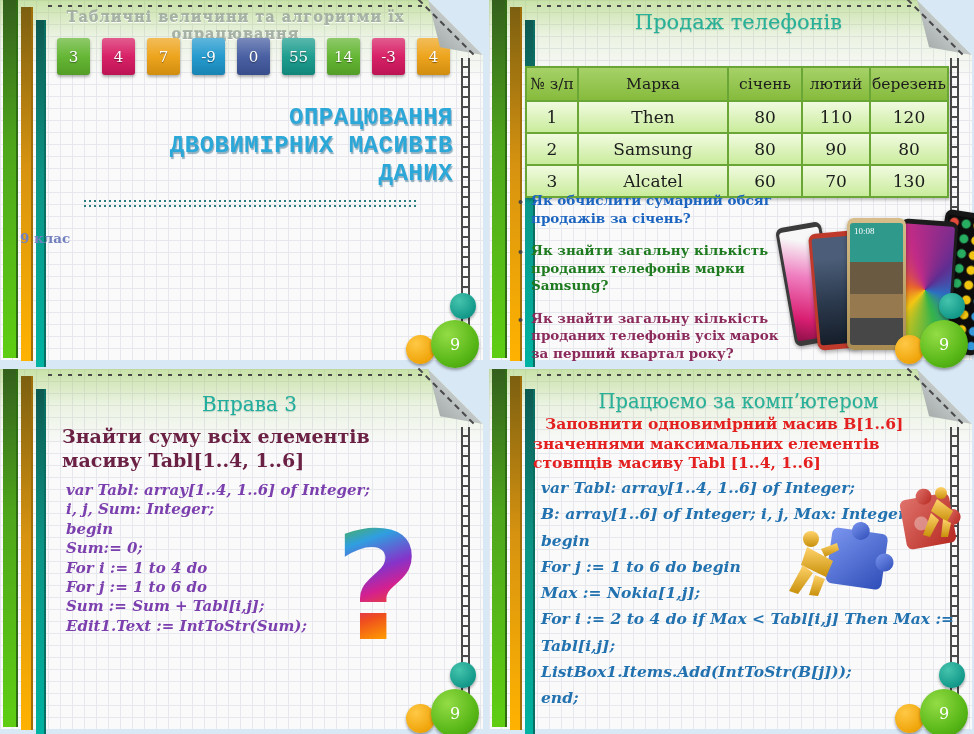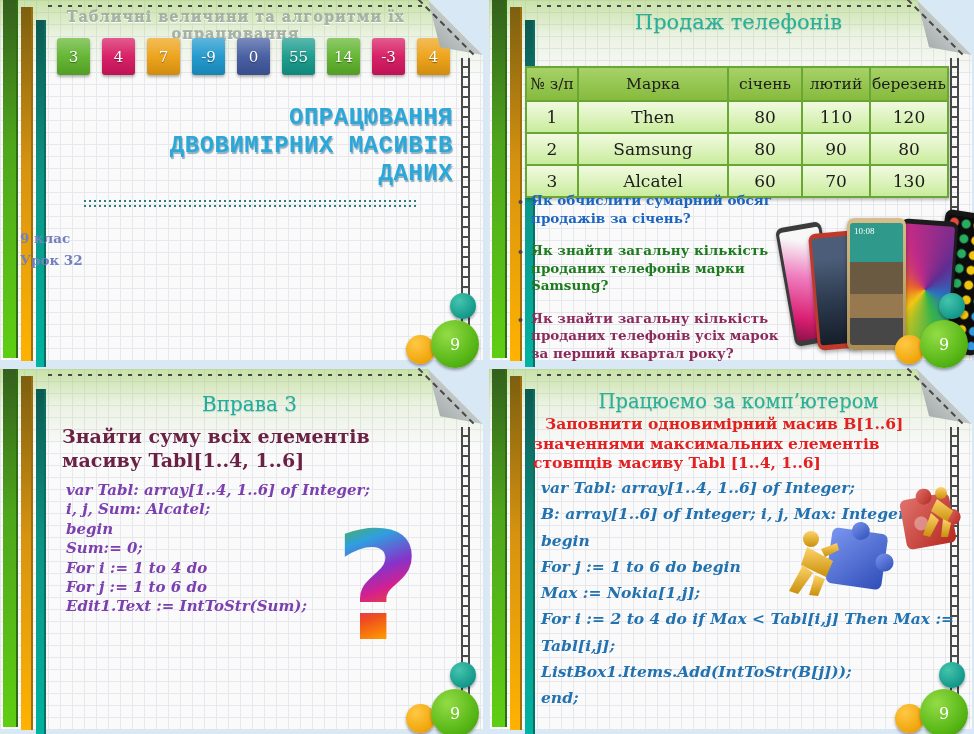--- a/index.html
+++ b/index.html
@@ -136,21 +136,20 @@
     <span class="numbox" style="background-color: rgb(214, 22, 95);">-3</span>
     <span class="numbox" style="background-color: rgb(237, 160, 18);">4</span>
   </div>
   <div class="s1-title">
     <div>ОПРАЦЮВАННЯ</div>
     <div>ДВОВИМІРНИХ МАСИВІВ</div>
     <div>ДАНИХ</div>
   </div>
   <div class="divider"></div>
   <div class="s1-meta s1-grade">9 клас</div>
-  <div class="s1-meta s1-lesson">Урок 32</div>
   <div class="fold-flap"></div>
   <div class="fold-bg"></div>
   <div class="fold-line"></div>
   <div class="circ ct"></div>
   <div class="circ co"></div>
   <div class="circ cg">9</div>
 </div>
 
 <div class="slide" id="s2">
   <div class="band"></div>
@@ -239,25 +238,26 @@
   <div class="band"></div>
   <div class="bar green"></div>
   <div class="bar orange"></div>
   <div class="bar teal"></div>
   <div class="stitch-top"></div>
   <div class="stitch-right"></div>
   <div class="slide-title">Вправа 3</div>
   <div class="s3-task">Знайти суму всіх елементів масиву Tabl[1..4, 1..6]</div>
   <div class="s3-code">
     <div>var Tabl: array[1..4, 1..6] of Integer;</div>
-    <div>i, j, Sum: Alcatel;</div>
+    <div>i, j, Sum: Integer;</div>
     <div>begin</div>
     <div>Sum:= 0;</div>
     <div>For i := 1 to 4 do</div>
     <div>For j := 1 to 6 do</div>
+    <div>Sum := Sum + Tabl[i,j];</div>
     <div>Edit1.Text := IntToStr(Sum);</div>
   </div>
   <div class="qmark">?</div>
   <div class="fold-flap"></div>
   <div class="fold-bg"></div>
   <div class="fold-line"></div>
   <div class="circ ct"></div>
   <div class="circ co"></div>
   <div class="circ cg">9</div>
 </div>

